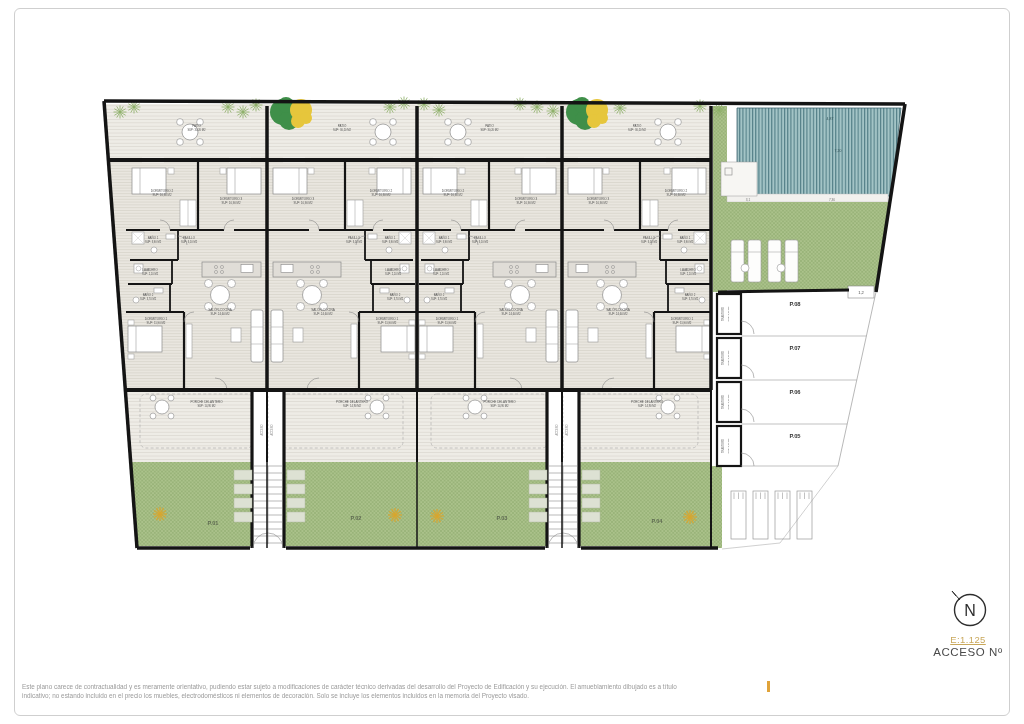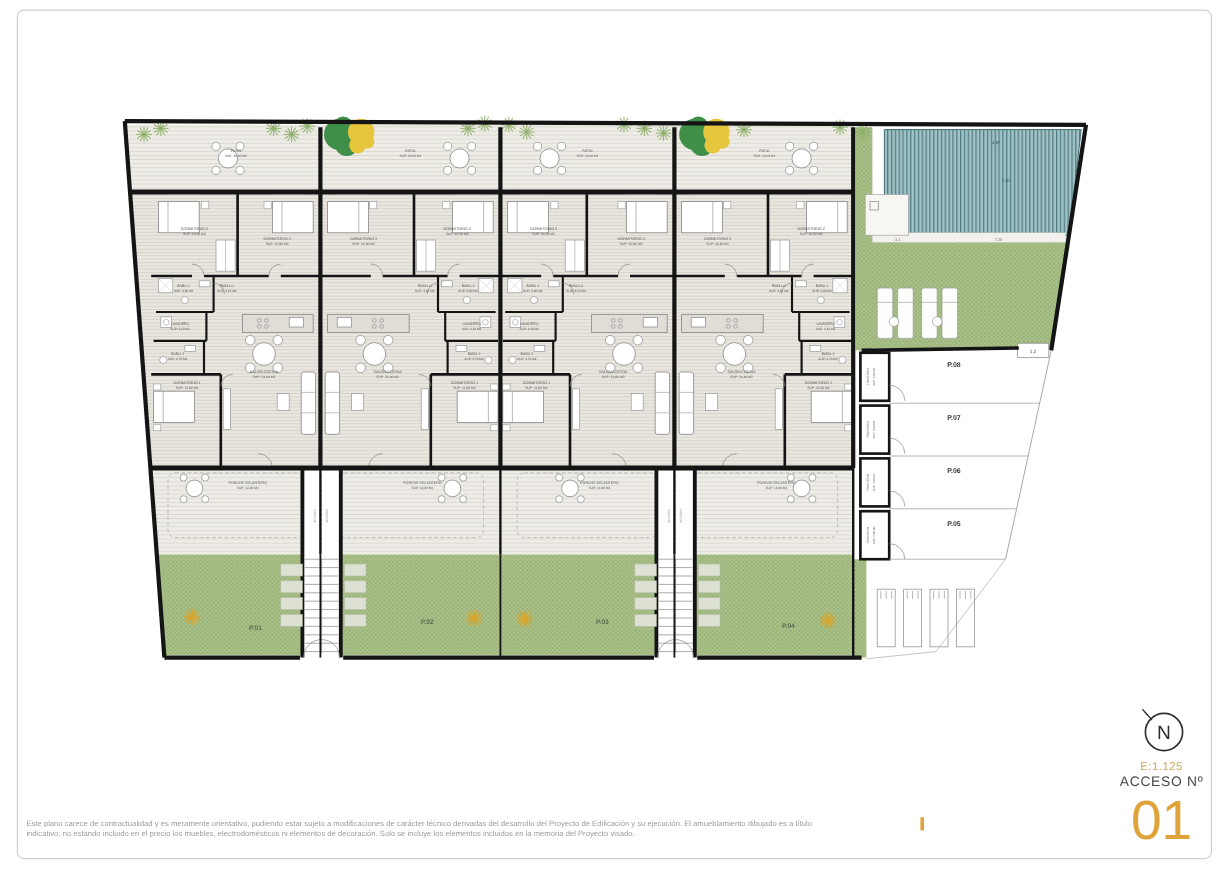--- a/index.html
+++ b/index.html
@@ -6,21 +6,21 @@
   #page{position:relative;width:1024px;height:724px;background:#fff;overflow:hidden;
         font-family:"Liberation Sans",sans-serif;}
   #frame{position:absolute;left:14px;top:8px;width:994px;height:706px;
          border:1px solid #cfcfcf;border-radius:6px;}
   #plan-svg{position:absolute;left:0;top:0;}
   #footer{position:absolute;left:22px;top:683px;width:738px;
           font-size:6.4px;line-height:1.4;color:#9b9b9b;}
   #gold-dash{position:absolute;left:767px;top:681px;width:3px;height:11px;background:#E0A33A;}
   #titleblock{position:absolute;left:916px;top:586px;width:104px;text-align:center;}
   #compass{display:block;margin:0 auto;}
-  #scale-label{margin-top:4px;font-size:9.5px;color:#C9A85C;letter-spacing:.4px;}
+  #scale-label{margin-top:4px;font-size:9.5px;color:#C9A85C;letter-spacing:.4px;text-decoration:underline;}
   #plano-label{font-size:11.5px;color:#4a4a4a;letter-spacing:.6px;margin-top:1px;}
   #plano-number{font-size:46px;color:#E0A33A;line-height:1;margin-top:2px;}
   svg text{font-family:"Liberation Sans",sans-serif;}
 </style>
 </head>
 <body>
 
 <div id="page">
   <div id="frame"></div>
 
@@ -761,15 +761,14 @@
   <div id="gold-dash"></div>
 
   <div id="titleblock">
     <svg id="compass" width="44" height="44" viewBox="0 0 44 44">
       <circle cx="24" cy="24" r="15.5" fill="none" stroke="#2e2e2e" stroke-width="1.4"></circle>
       <path d="M14 14 L6 5 L10 10" fill="none" stroke="#2e2e2e" stroke-width="1"></path>
       <text x="24" y="30" text-anchor="middle" font-size="16" fill="#2e2e2e">N</text>
     </svg>
     <div id="scale-label">E:1.125</div>
     <div id="plano-label">ACCESO Nº</div>
-    <div id="plano-number">01</div>
   </div>
 </div>
 
 </body></html>

